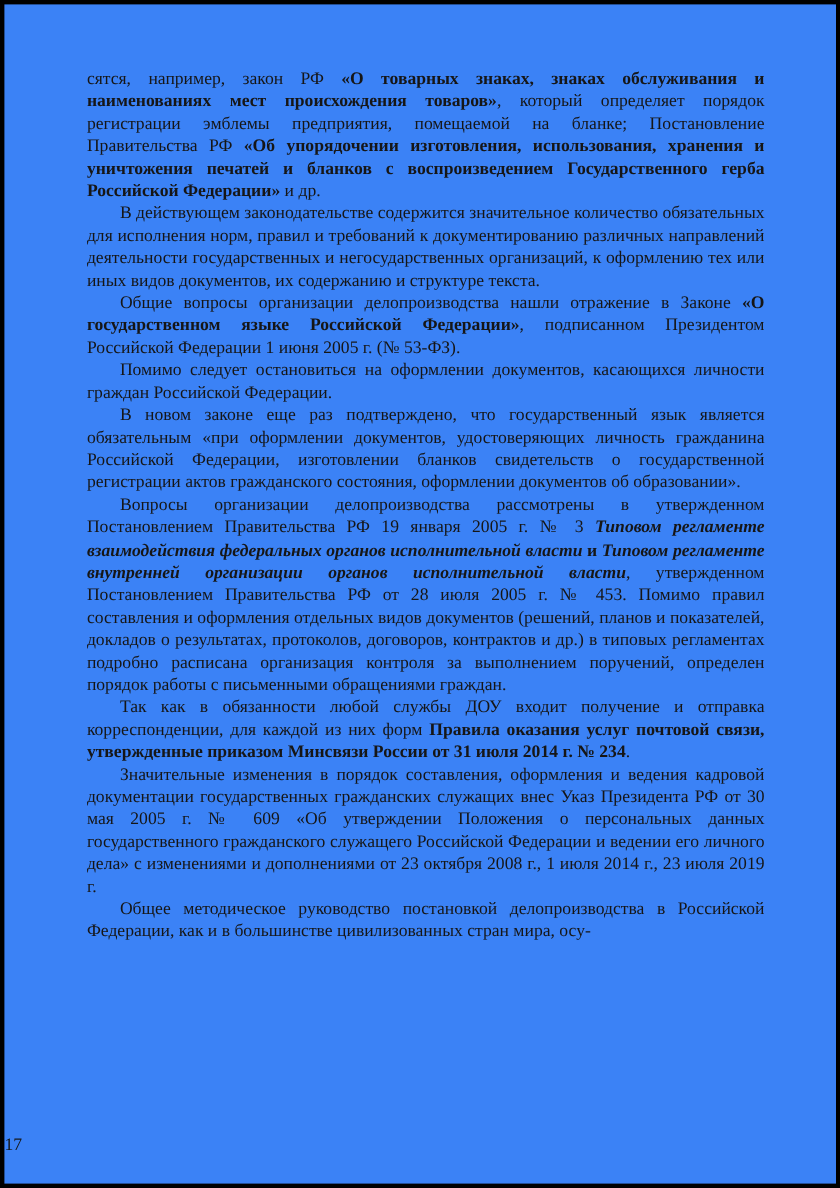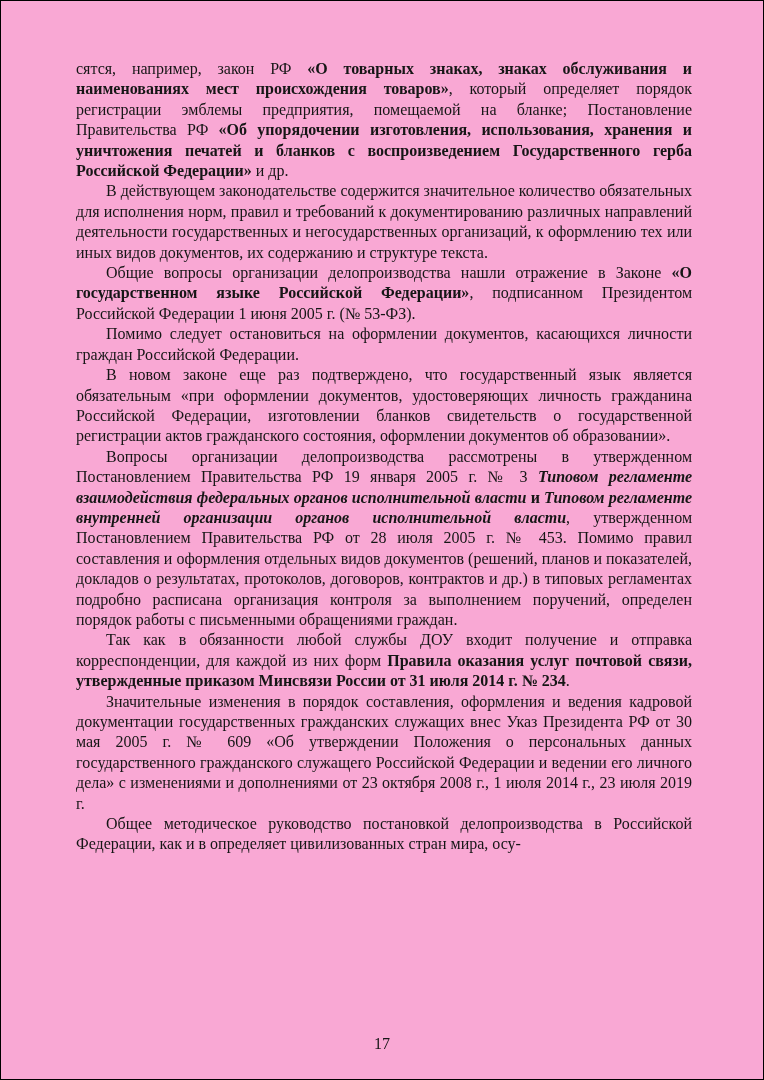--- a/index.html
+++ b/index.html
@@ -11,22 +11,22 @@
     width: 764px;
     height: 1080px;
     position: relative;
     font-family: "Liberation Serif", serif;
     color: #161616;
     overflow: hidden;
   }
   .page {
     position: absolute;
     inset: 0;
-    background: #f9a8d4;
-    border: 1px solid #000000;
+    background: #3b82f6;
+    border: 4px solid #000000;
     box-sizing: border-box;
   }
   .text-body {
     position: absolute;
     top: 58px;
     left: 75px;
     width: 616px;
     text-align: justify;
     font-size: 16px;
     line-height: 20.4px;
@@ -40,34 +40,33 @@
     text-indent: 30px;
   }
   .run-n { font-weight: normal; font-style: normal; }
   .run-b { font-weight: bold; font-style: normal; }
   .run-bi { font-weight: bold; font-style: italic; }
   .page-number {
     position: absolute;
     bottom: 26px;
     left: 0;
     right: 0;
-    text-align: center;
     font-size: 16px;
     color: #161616;
   }
 </style>
 </head>
 <body>
 
 <div class="page">
   <div class="text-body" id="paragraphs">
       <p class="para"><span class="run-n">сятся, например, закон РФ </span><span class="run-b">«О товарных знаках, знаках обслуживания и наименованиях мест происхождения товаров»</span><span class="run-n">, который определяет порядок регистрации эмблемы предприятия, помещаемой на бланке; Постановление Правительства РФ </span><span class="run-b">«Об упорядочении изготовления, использования, хранения и уничтожения печатей и бланков с воспроизведением Государственного герба Российской Федерации»</span><span class="run-n"> и др.</span></p>
       <p class="para indent"><span class="run-n">В действующем законодательстве содержится значительное количество обязательных для исполнения норм, правил и требований к документированию различных направлений деятельности государственных и негосударственных организаций, к оформлению тех или иных видов документов, их содержанию и структуре текста.</span></p>
       <p class="para indent"><span class="run-n">Общие вопросы организации делопроизводства нашли отражение в Законе </span><span class="run-b">«О государственном языке Российской Федерации»</span><span class="run-n">, подписанном Президентом Российской Федерации 1 июня 2005 г. (№ 53-ФЗ).</span></p>
       <p class="para indent"><span class="run-n">Помимо следует остановиться на оформлении документов, касающихся личности граждан Российской Федерации.</span></p>
       <p class="para indent"><span class="run-n">В новом законе еще раз подтверждено, что государственный язык является обязательным «при оформлении документов, удостоверяющих личность гражданина Российской Федерации, изготовлении бланков свидетельств о государственной регистрации актов гражданского состояния, оформлении документов об образовании».</span></p>
       <p class="para indent"><span class="run-n">Вопросы организации делопроизводства рассмотрены в утвержденном Постановлением Правительства РФ 19 января 2005 г. № 3 </span><span class="run-bi">Типовом регламенте взаимодействия федеральных органов исполнительной власти</span><span class="run-b"> и </span><span class="run-bi">Типовом регламенте внутренней организации органов исполнительной власти</span><span class="run-n">, утвержденном Постановлением Правительства РФ от 28 июля 2005 г. № 453. Помимо правил составления и оформления отдельных видов документов (решений, планов и показателей, докладов о результатах, протоколов, договоров, контрактов и др.) в типовых регламентах подробно расписана организация контроля за выполнением поручений, определен порядок работы с письменными обращениями граждан.</span></p>
       <p class="para indent"><span class="run-n">Так как в обязанности любой службы ДОУ входит получение и отправка корреспонденции, для каждой из них форм </span><span class="run-b">Правила оказания услуг почтовой связи, утвержденные приказом Минсвязи России от 31 июля 2014 г. № 234</span><span class="run-n">.</span></p>
       <p class="para indent"><span class="run-n">Значительные изменения в порядок составления, оформления и ведения кадровой документации государственных гражданских служащих внес Указ Президента РФ от 30 мая 2005 г. № 609 «Об утверждении Положения о персональных данных государственного гражданского служащего Российской Федерации и ведении его личного дела» с изменениями и дополнениями от 23 октября 2008 г., 1 июля 2014 г., 23 июля 2019 г.</span></p>
-      <p class="para indent"><span class="run-n">Общее методическое руководство постановкой делопроизводства в Российской Федерации, как и в определяет цивилизованных стран мира, осу-</span></p>
+      <p class="para indent"><span class="run-n">Общее методическое руководство постановкой делопроизводства в Российской Федерации, как и в большинстве цивилизованных стран мира, осу-</span></p>
     </div>
   <div class="page-number">17</div>
 </div>
 
 </body></html>

